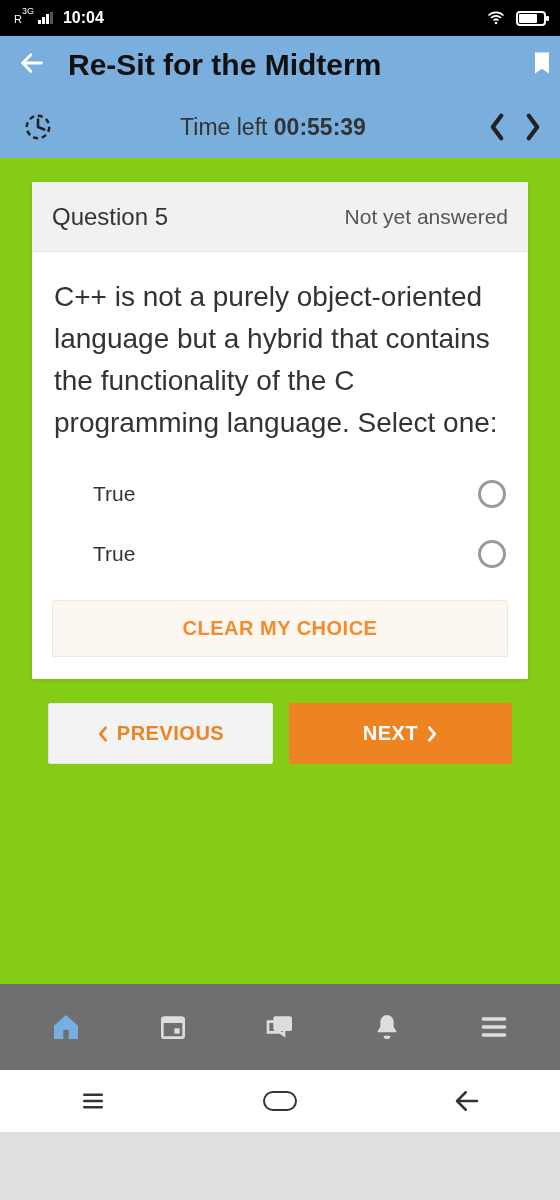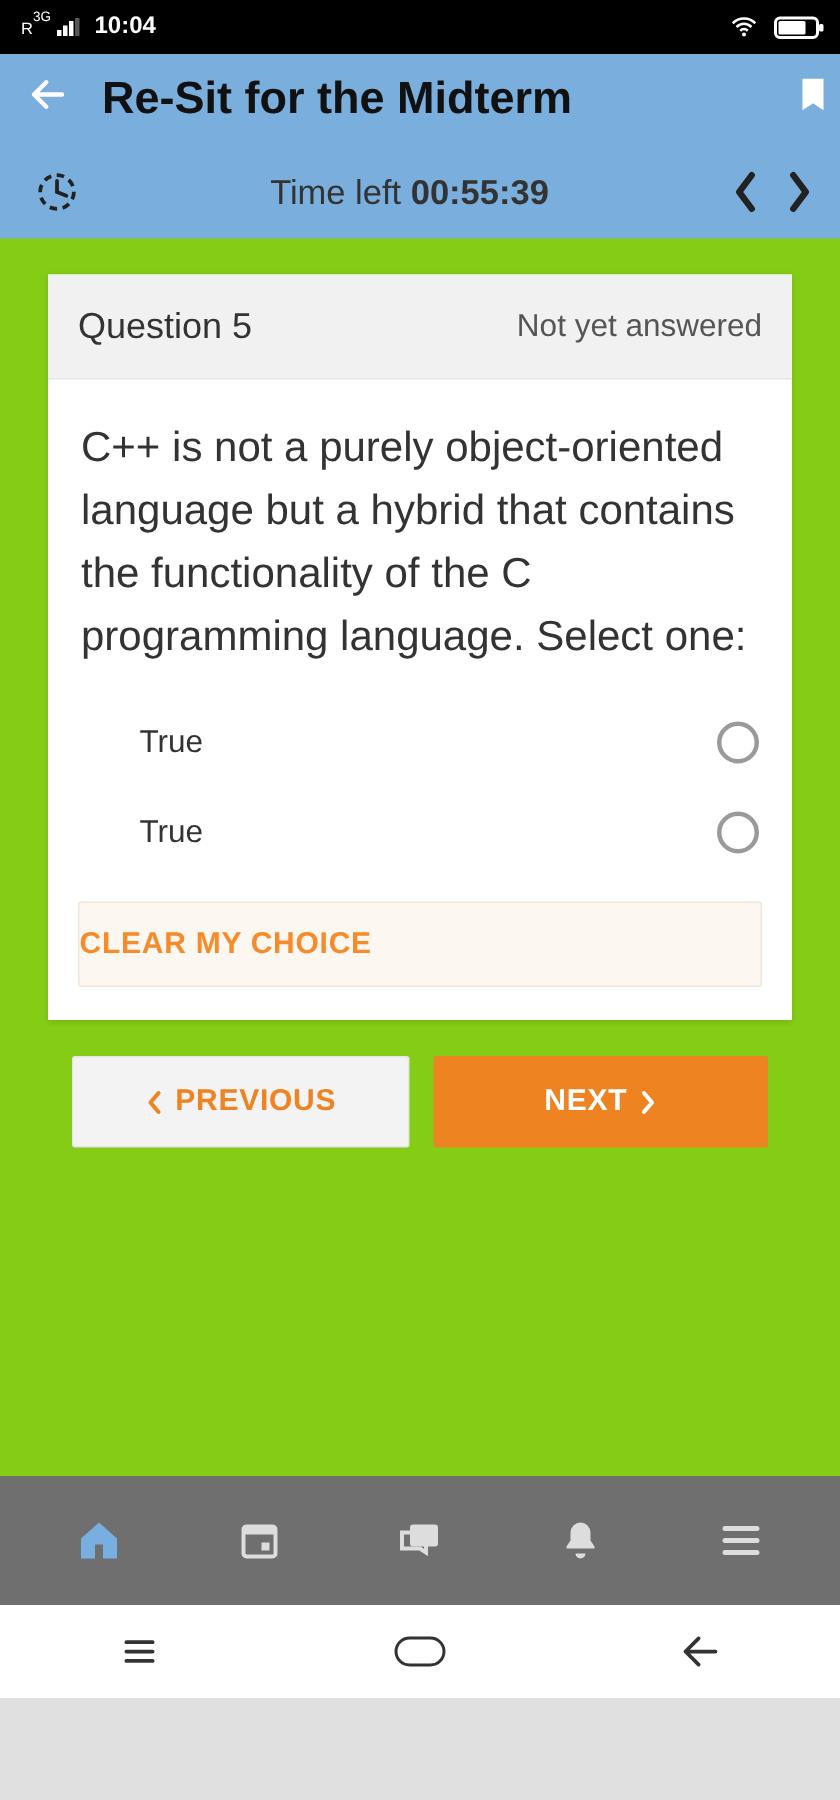--- a/index.html
+++ b/index.html
@@ -45,21 +45,21 @@
   .content { flex:1; padding: 0 32px; }
   .card { background:#fff; margin-top: 24px; box-shadow: 0 1px 4px rgba(0,0,0,0.12); }
   .q-head { background:#f1f1f1; display:flex; justify-content:space-between; align-items:center; padding: 20px 20px; border-bottom:1px solid #e6e6e6; }
   .q-num { font-size:24px; color:#333; }
   .q-status { text-align:right; font-size:21px; color:#555; line-height:1.4; }
   .q-body { padding: 24px 22px 8px 22px; font-size:28px; color:#333; line-height:1.5; }
   .options { padding: 12px 22px 4px 22px; }
   .option { display:flex; justify-content:space-between; align-items:center; padding: 16px 0; font-size:21px; color:#333;margin-left:39px; }
   .radio { width:28px; height:28px; border:3px solid #9a9a9a; border-radius:50%; }
   .clear-row { padding: 12px 20px 22px 20px; }
-  .clear-btn { width:100%; background:#fdf7f1; border:1px solid #f0e6d9; color:#f58b2a; font-size:20px; font-weight:600; letter-spacing:.5px; padding:16px 0; border-radius:2px; }
+  .clear-btn { width:100%; background:#fdf7f1; border:1px solid #f0e6d9; color:#f58b2a; font-size:20px; font-weight:600; letter-spacing:.5px; padding:16px 0; text-align:center; border-radius:2px; }
 
   
   .navrow { display:flex; gap:16px; padding: 24px 16px; }
   .navbtn { flex:1; display:flex; align-items:center; justify-content:center; gap:8px; font-size:20px; font-weight:600; letter-spacing:.5px; padding:18px 0; border-radius:2px; }
   .prev { background:#f3f3f3; color:#ee8322; border:1px solid #e6e6e6; }
   .next { background:#ee8322; color:#fff; }
   .mini-chev { width:12px; height:18px; }
 
   
   .app-tabs { height:86px; background:#6f6f6f; display:flex; align-items:center; justify-content:space-around; padding: 0 12px; }

